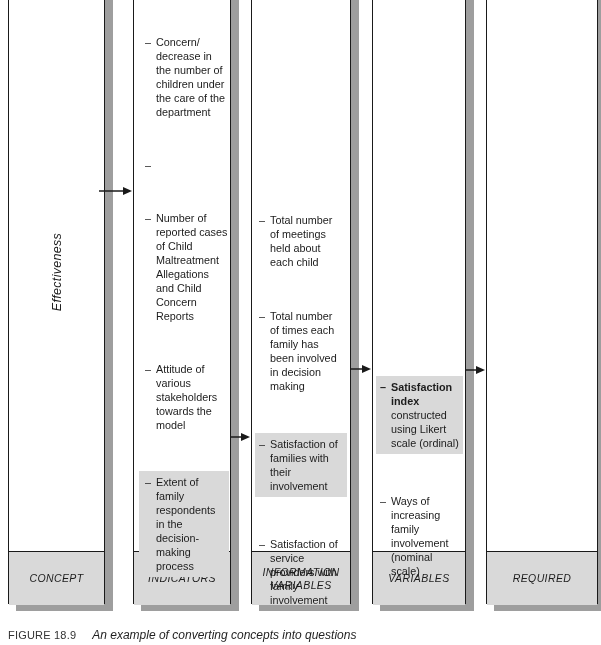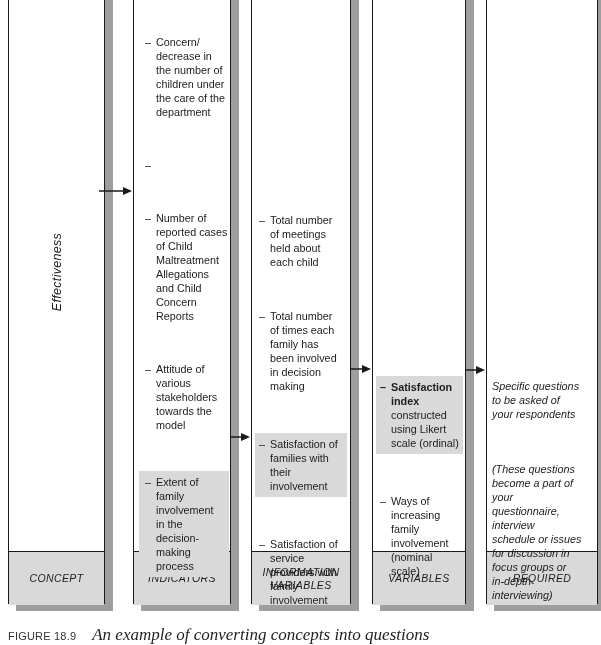--- a/index.html
+++ b/index.html
@@ -111,24 +111,23 @@
     white-space: nowrap;
   }
   .caption-label {
     font-weight: normal;
     font-size: 11px;
     letter-spacing: 0.2px;
     color: #333333;
   }
   .caption-text {
     font-style: italic;
-    font-size: 17px;
+    font-size: 12px;
     margin-left: 16px;
     color: #1f1f1f;
-    font-family: Liberation Serif, serif;
   }
 </style>
 </head>
 <body>
 
 <div id="canvas">
 
   <div class="col-box col-concept">
     <div class="label-footer">CONCEPT</div>
   </div>
@@ -181,21 +180,21 @@
       <span class="itext">Attitude of
 various
 stakeholders
 towards the
 model</span>
     </div>
     <div class="item hl">
       <span class="dash">–</span>
       <span class="itext">Extent of
 family
-involvement
+respondents
 in the
 decision-
 making
 process</span>
     </div>
     
   </div>
 
   <div class="content c3">
     <div class="item">
@@ -243,35 +242,20 @@
       <span class="dash">–</span>
       <span class="itext">Ways of
 increasing
 family
 involvement
 (nominal
 scale)</span>
     </div>
   </div>
 
-  <div class="content c5">
-    <div class="para">Specific questions
-to be asked of
-your respondents</div>
-    <div class="para">(These questions
-become a part of
-your
-questionnaire,
-interview
-schedule or issues
-for discussion in
-focus groups or
-in-depth
-interviewing)</div>
-  </div>
 
   <svg id="arrows" viewBox="0 0 601 645" xmlns="http://www.w3.org/2000/svg">
     <g>
       <line x1="99" y1="191" x2="125" y2="191" stroke="#1a1a1a" stroke-width="1.5"></line>
       <polygon points="132,191 123,187 123,195" fill="#1a1a1a"></polygon>
     </g>
     <g>
       <line x1="231" y1="437" x2="243" y2="437" stroke="#1a1a1a" stroke-width="1.5"></line>
       <polygon points="250,437 241,433 241,441" fill="#1a1a1a"></polygon>
     </g>

